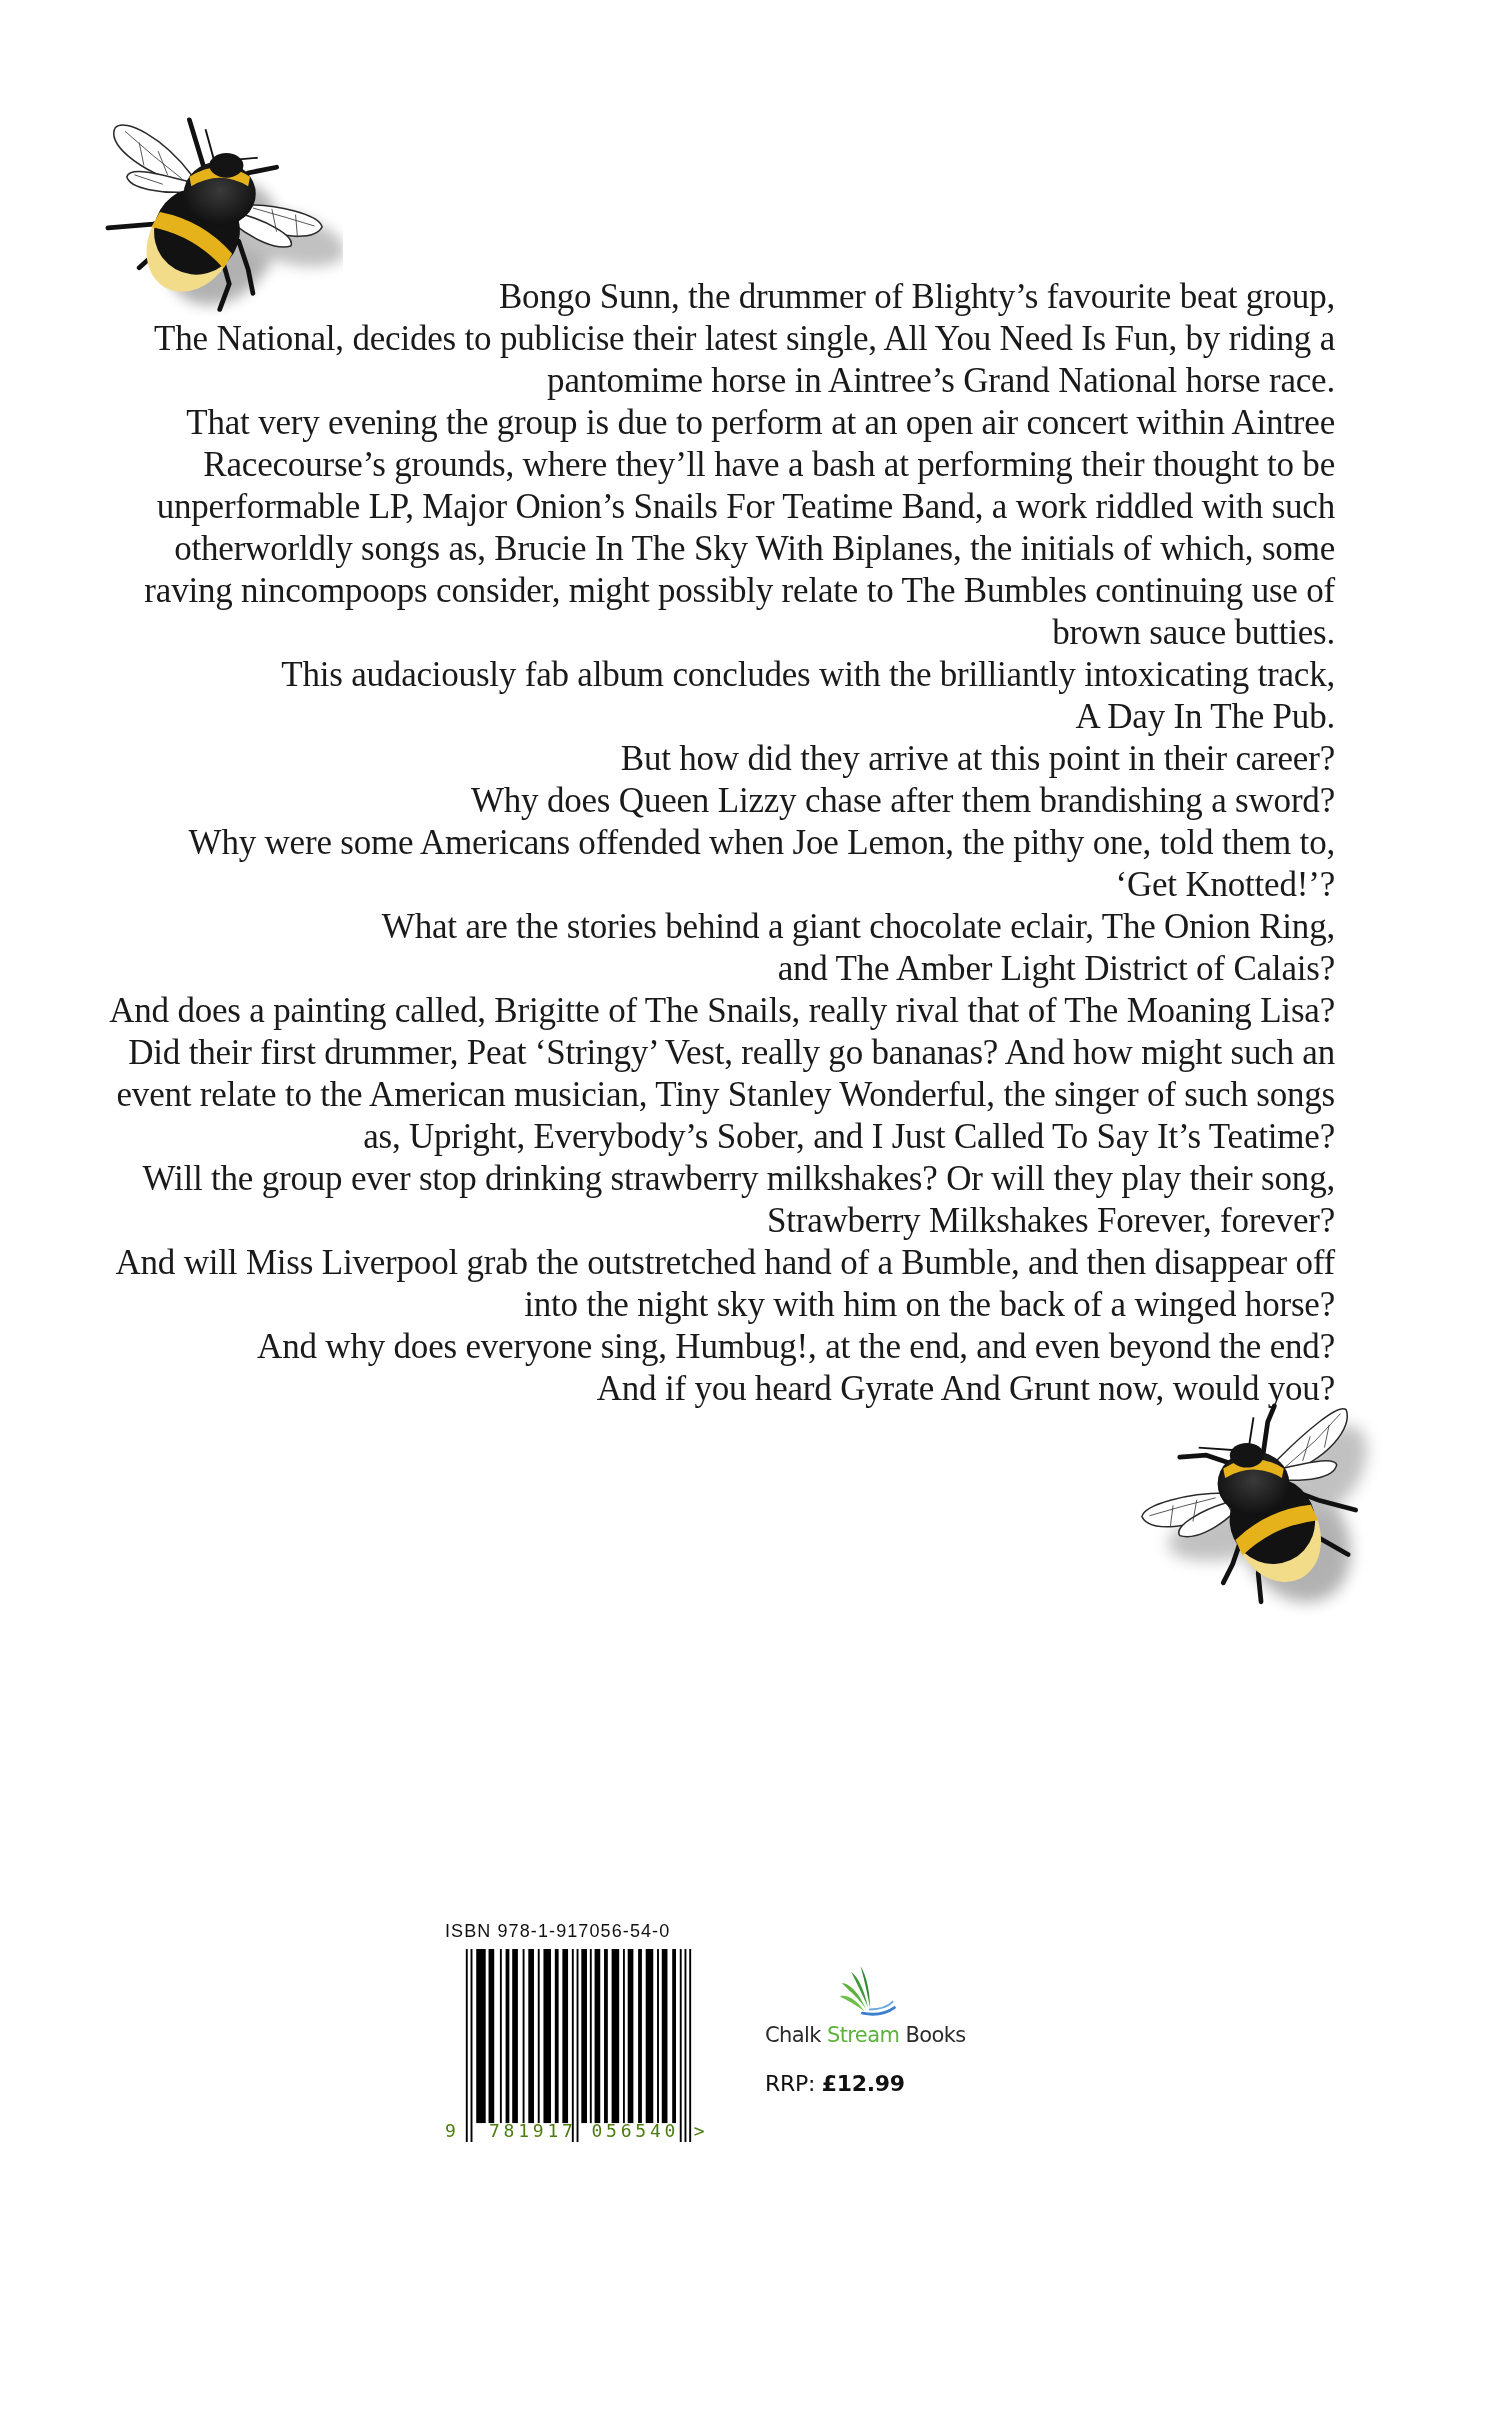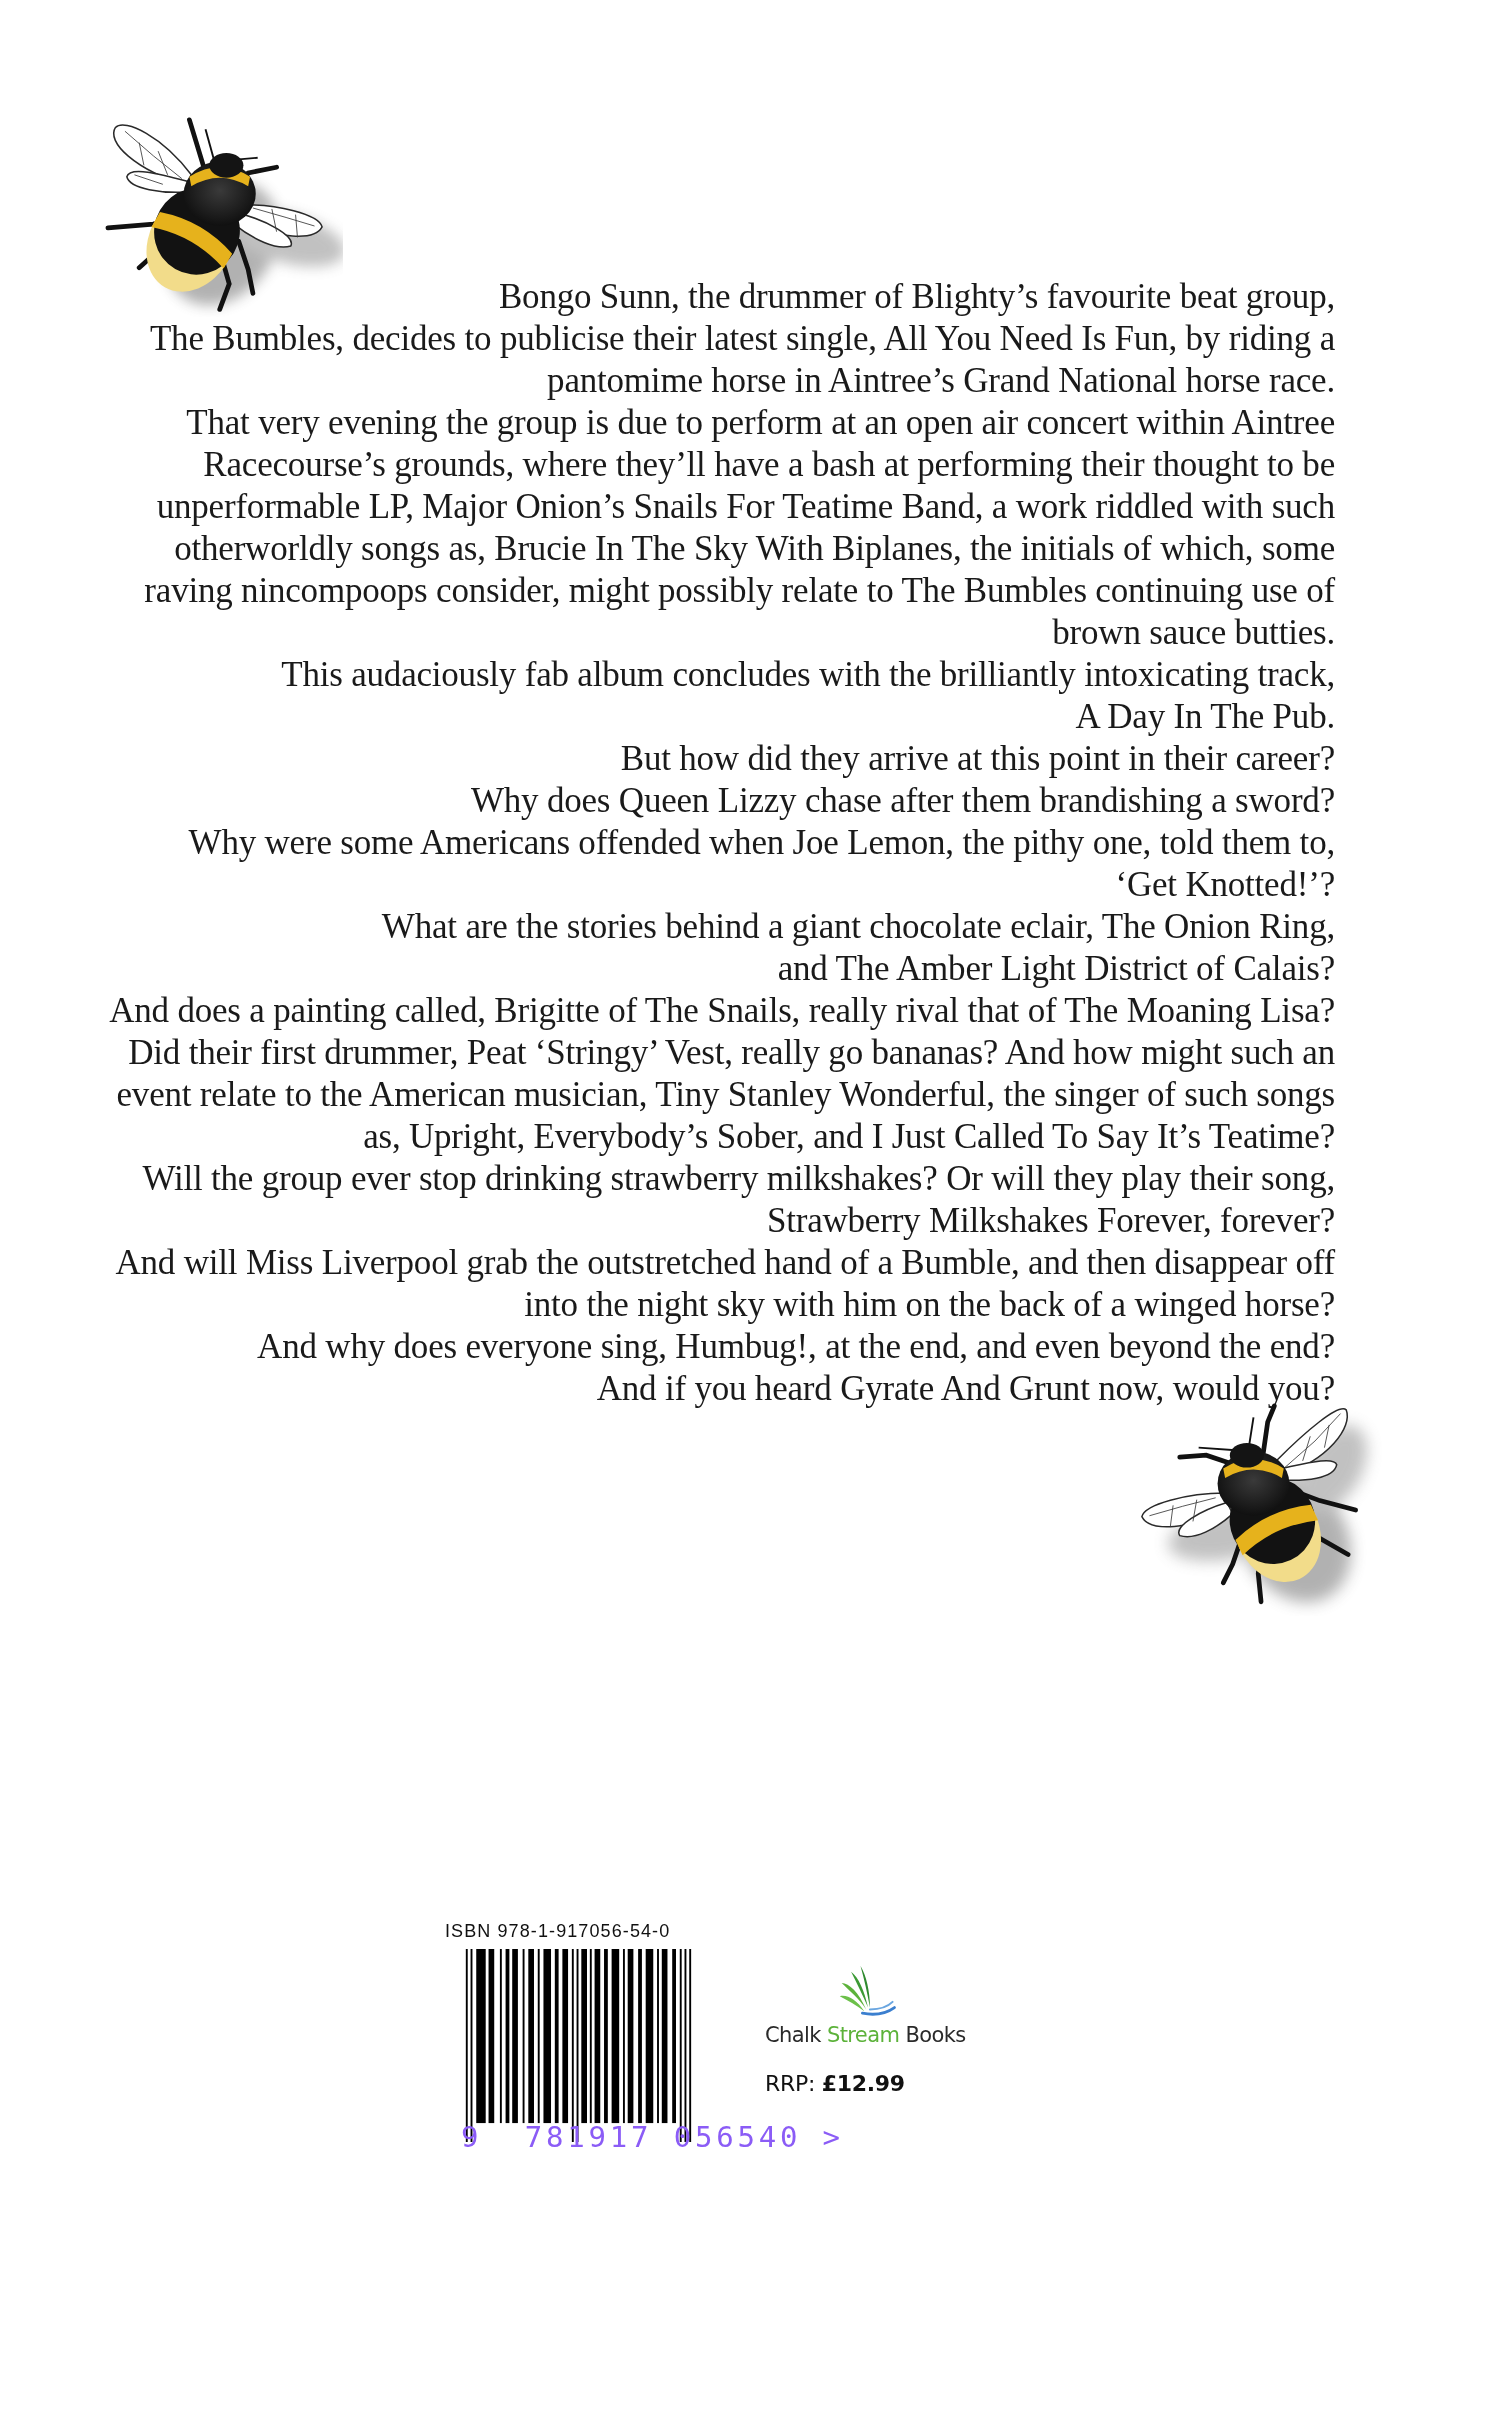--- a/index.html
+++ b/index.html
@@ -55,26 +55,26 @@
   }
   .bars {
     position: absolute;
     left: 0;
     top: 28px;
     width: 284px;
     height: 193px;
   }
   .isbn-bottom {
     position: absolute;
-    left: 16px;
+    left: 0;
     top: 199px;
     font-family: "DejaVu Sans Mono", "Liberation Mono", monospace;
-    font-size: 29px;
+    font-size: 18px;
     letter-spacing: 3.8px;
-    color: #8b5cf6;
+    color: #4d7c0f;
     white-space: pre;
   }
 
   .publisher {
     position: absolute;
     left: 765px;
     top: 1964px;
     width: 208px;
     text-align: left;
   }
@@ -155,21 +155,21 @@
   </g>
 
   <ellipse cx="140" cy="100" rx="38" ry="34" fill="url(#furA)"></ellipse>
   <path d="M108 82 Q140 62 172 82 L170 92 Q140 74 110 92 Z" fill="#e6b21c"></path>
 
   <ellipse cx="147" cy="70" rx="18" ry="13" fill="#141414"></ellipse>
 </svg>
 
 <div class="blurb">
   <span class="line">Bongo Sunn, the drummer of Blighty’s favourite beat group,</span>
-  <span class="line">The Bumbles, decides to publicise their latest single, All You Need Is Fun, by riding a</span>
+  <span class="line">The National, decides to publicise their latest single, All You Need Is Fun, by riding a</span>
   <span class="line">pantomime horse in Aintree’s Grand National horse race.</span>
   <span class="line">That very evening the group is due to perform at an open air concert within Aintree</span>
   <span class="line">Racecourse’s grounds, where they’ll have a bash at performing their thought to be</span>
   <span class="line">unperformable LP, Major Onion’s Snails For Teatime Band, a work riddled with such</span>
   <span class="line">otherworldly songs as, Brucie In The Sky With Biplanes, the initials of which, some</span>
   <span class="line">raving nincompoops consider, might possibly relate to The Bumbles continuing use of</span>
   <span class="line">brown sauce butties.</span>
   <span class="line">This audaciously fab album concludes with the brilliantly intoxicating track,</span>
   <span class="line">A Day In The Pub.</span>
   <span class="line">But how did they arrive at this point in their career?</span>

